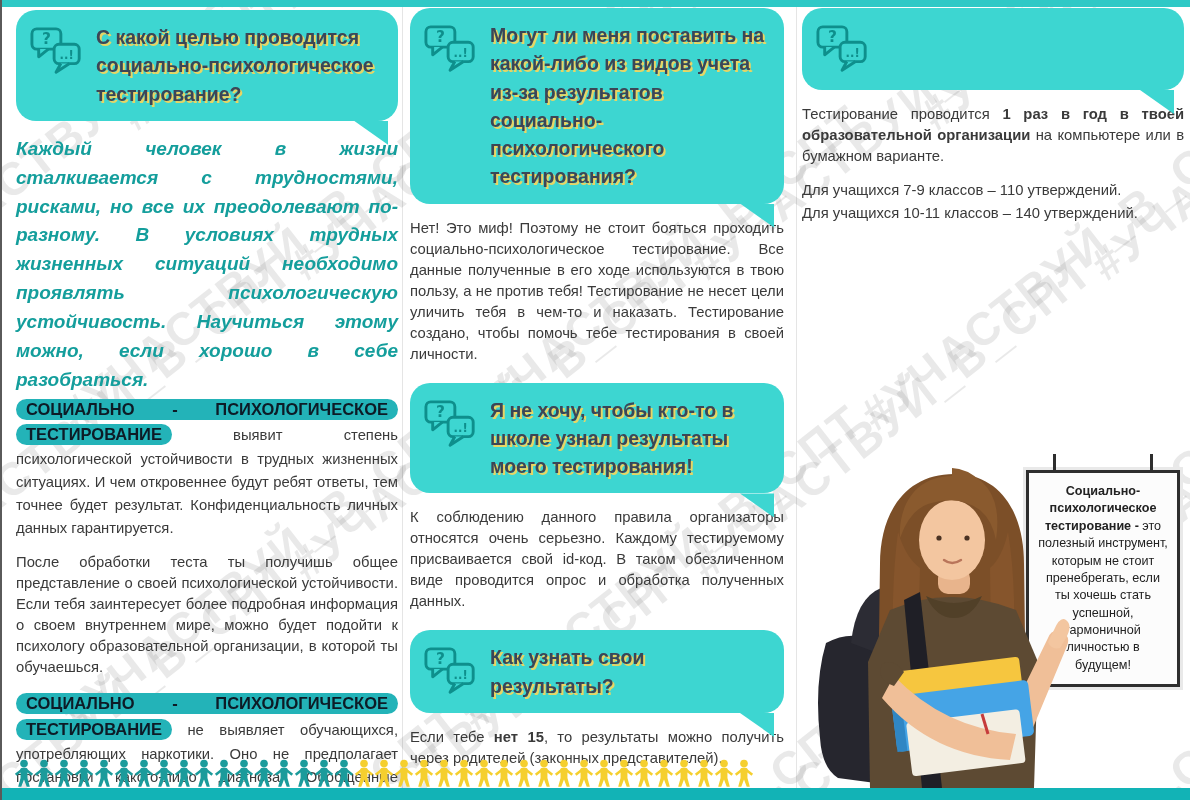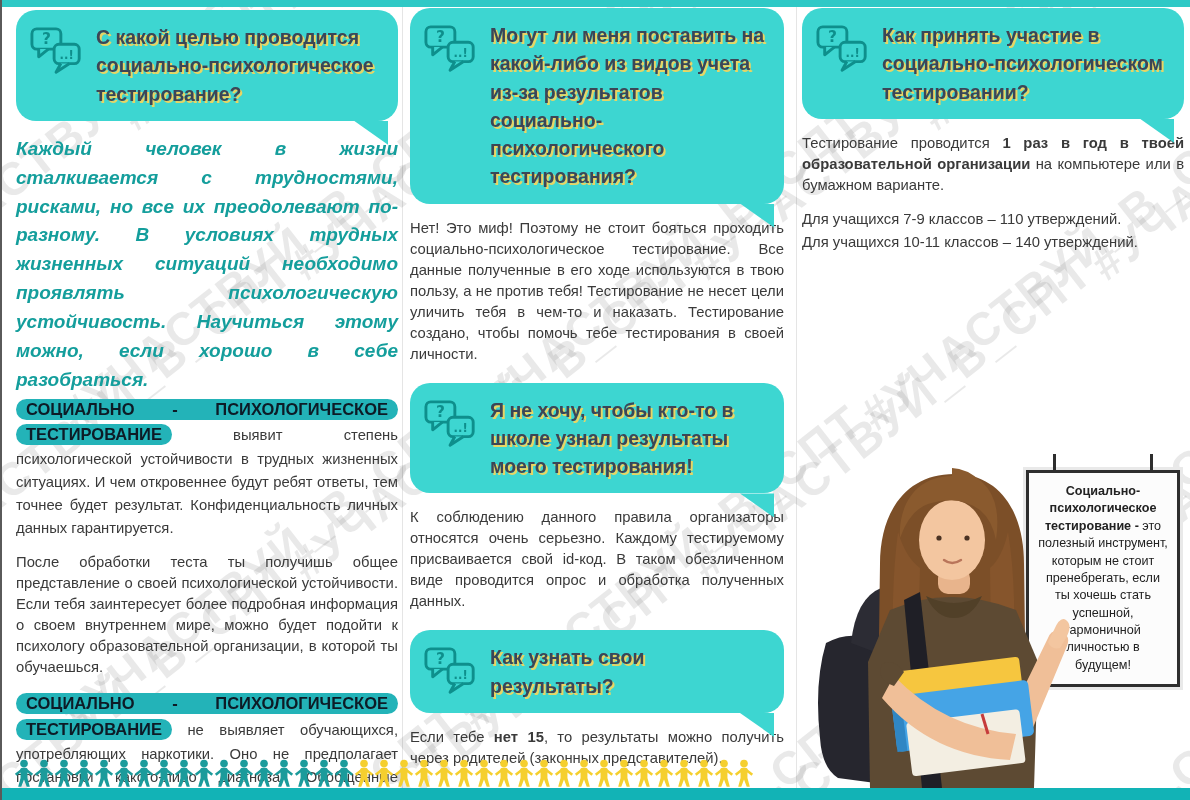--- a/index.html
+++ b/index.html
@@ -236,21 +236,20 @@
 <div class="col col3">
   <div class="qbubble">
     <svg class="qicon" width="58" height="54" viewBox="0 0 60 56">
       <rect x="4" y="4" width="30" height="21" rx="5" fill="none" stroke="#0e8f8c" stroke-width="3"></rect>
       <text x="19" y="20" text-anchor="middle" font-size="16" font-weight="bold" fill="#0e8f8c" font-family="DejaVu Sans, sans-serif">?</text>
       <path d="M11 25 L11 33 L21 25" fill="#3dd6d1" stroke="#0e8f8c" stroke-width="3" stroke-linejoin="round"></path>
       <rect x="27" y="20" width="26" height="20" rx="5" fill="#3dd6d1" stroke="#0e8f8c" stroke-width="3"></rect>
       <text x="40" y="35" text-anchor="middle" font-size="12" font-weight="bold" fill="#0e8f8c" font-family="DejaVu Sans, sans-serif">..!</text>
       <path d="M34 40 L29 49 L43 40" fill="#3dd6d1" stroke="#0e8f8c" stroke-width="3" stroke-linejoin="round"></path>
     </svg>
-    <div class="qtitle">Как принять участие в социально-психологическом тестировании?</div>
     <div class="tail"></div>
   </div>
   <p class="para"><span>Тестирование проводится </span><span class="b">1 раз в год в твоей образовательной организации</span><span> на компьютере или в бумажном варианте.</span></p>
   <p class="para no-justify tight">Для учащихся 7-9 классов – 110 утверждений.</p>
   <p class="para no-justify last">Для учащихся 10-11 классов – 140 утверждений.</p>
 
   <div class="sign">
     <div class="sign-post p1"></div>
     <div class="sign-post p2"></div>
     <span><span class="b">Социально-психологическое тестирование -</span><span> это полезный инструмент, которым не стоит пренебрегать, если ты хочешь стать успешной, гармоничной личностью в будущем!</span></span>

